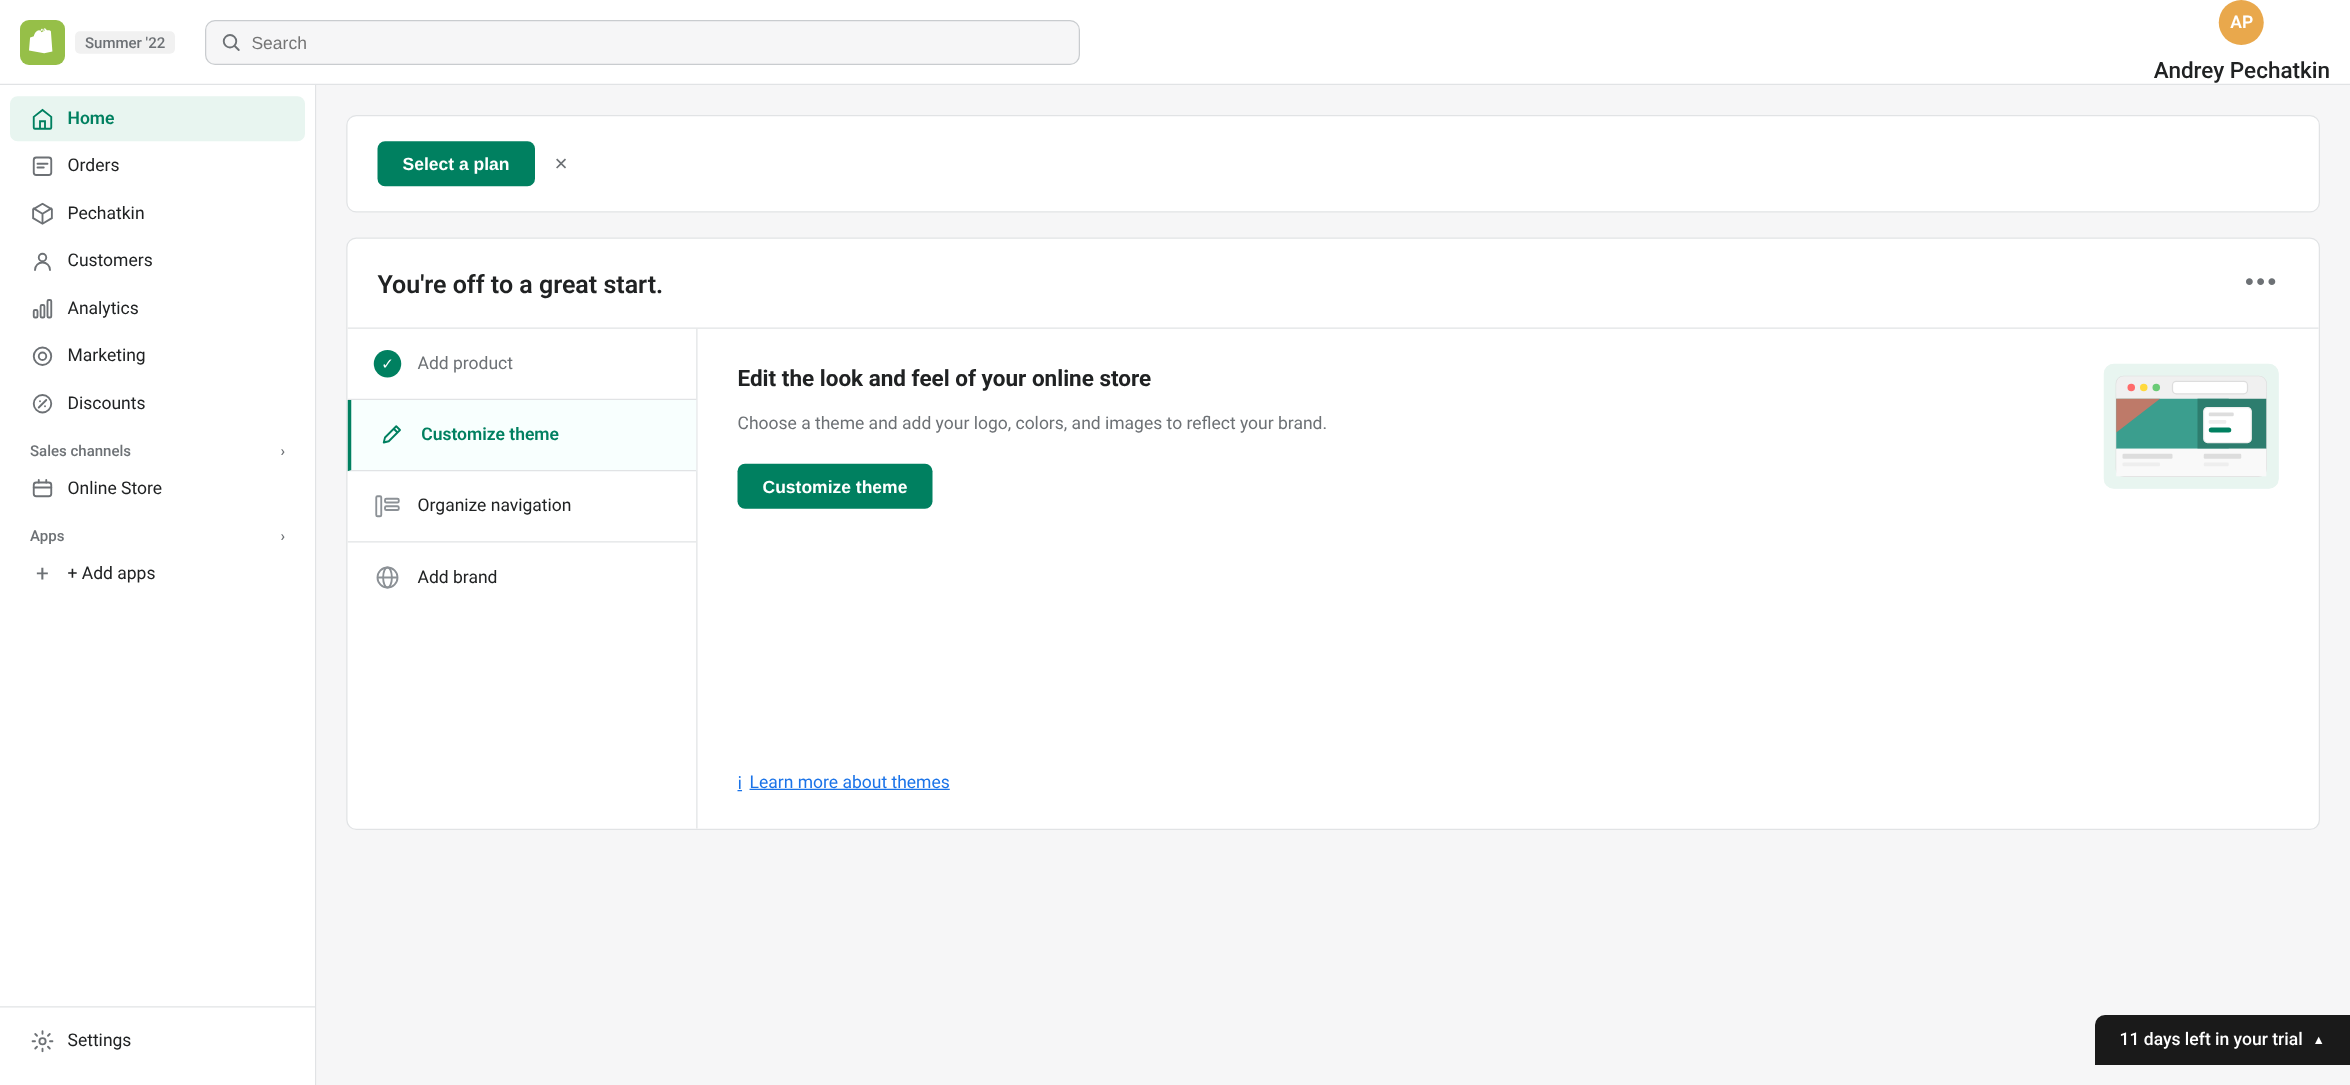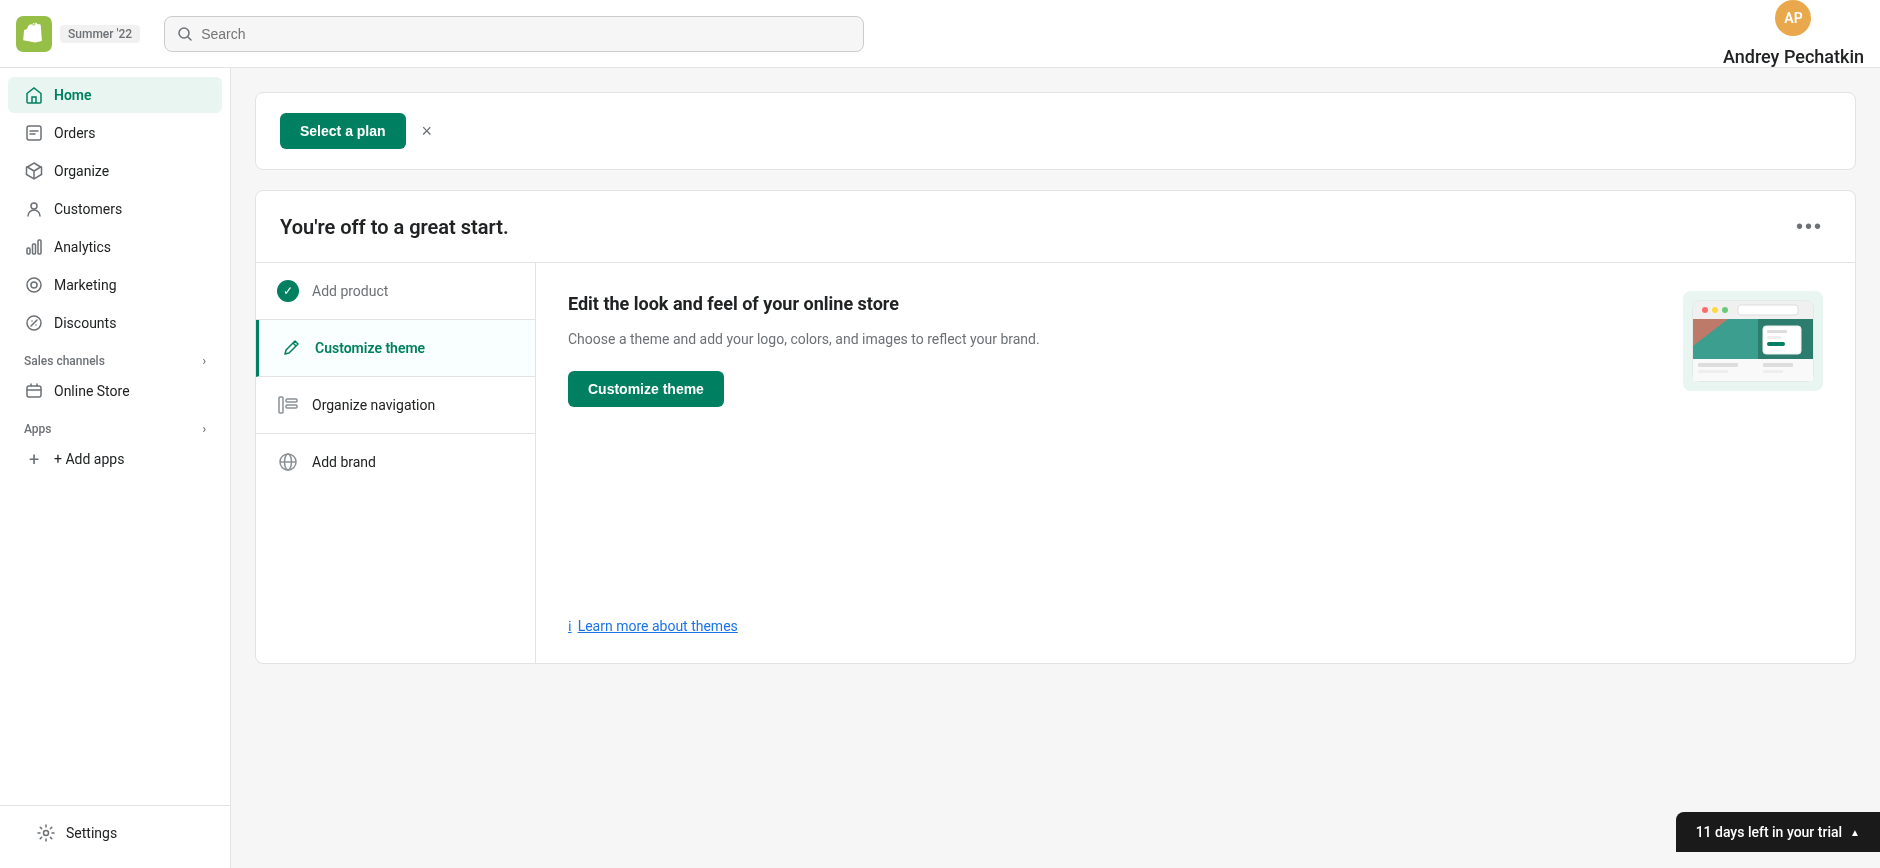--- a/index.html
+++ b/index.html
@@ -32,39 +32,39 @@
       display: flex; align-items: center; justify-content: center;
       font-size: 14px; font-weight: 600; color: #fff;
     }
     .username { font-size: 18px; color: #202223; font-weight: 500; }
 
     
     .layout { display: flex; flex: 1; overflow: hidden; }
 
     
     .sidebar {
-      width: 231px; background: #fff; border-right: 1px solid #e1e3e5;
+      width: 253px; background: #fff; border-right: 1px solid #e1e3e5;
       padding: 8px 0; flex-shrink: 0; display: flex; flex-direction: column;
       overflow-y: auto;
     }
     .nav-item {
       display: flex; align-items: center; gap: 10px; padding: 8px 16px;
       cursor: pointer; font-size: 14px; color: #202223; border-radius: 6px;
       margin: 1px 8px; text-decoration: none;
     }
     .nav-item.active { background: #e8f5f0; color: #008060; font-weight: 600; }
     .nav-item.active .nav-icon { color: #008060; }
     .nav-icon { width: 20px; height: 20px; flex-shrink: 0; display: flex; align-items: center; justify-content: center; }
     .nav-section-title {
       font-size: 12px; color: #6d7175; padding: 12px 16px 4px; font-weight: 500;
       display: flex; align-items: center; justify-content: space-between;
       margin: 0 8px;
     }
     .nav-section-title .chevron { font-size: 12px; color: #6d7175; }
-    .sidebar-bottom { margin-top: auto; padding: 8px 12px; border-top: 1px solid #e1e3e5; text-align: right; }
+    .sidebar-bottom { margin-top: auto; padding: 8px 0; border-top: 1px solid #e1e3e5; text-align: right; }
 
     
     .main { flex: 1; overflow-y: auto; padding: 24px; position: relative; }
 
     
     .banner {
       background: #fff; border: 1px solid #e1e3e5; border-radius: 8px;
       padding: 20px 24px; display: flex; align-items: center; justify-content: space-between;
       margin-bottom: 20px; gap: 16px;
     }
@@ -193,21 +193,21 @@
       <span>Orders</span>
     </div>
 
     <div class="nav-item">
       <span class="nav-icon">
         <svg width="18" height="18" viewBox="0 0 18 18" fill="none">
           <path d="M9 1l7.5 4.5v7L9 17 1.5 12.5v-7L9 1z" stroke="#6d7175" stroke-width="1.5" fill="none"></path>
           <path d="M9 9L1.5 4.5M9 9v8M9 9l7.5-4.5" stroke="#6d7175" stroke-width="1.5"></path>
         </svg>
       </span>
-      <span>Organize</span>
+      <span>Pechatkin</span>
     </div>
 
     <div class="nav-item">
       <span class="nav-icon">
         <svg width="18" height="18" viewBox="0 0 18 18" fill="none">
           <circle cx="9" cy="6" r="3" stroke="#6d7175" stroke-width="1.5"></circle>
           <path d="M3 16c0-3.3 2.7-6 6-6s6 2.7 6 6" stroke="#6d7175" stroke-width="1.5" stroke-linecap="round"></path>
         </svg>
       </span>
       <span>Customers</span>

